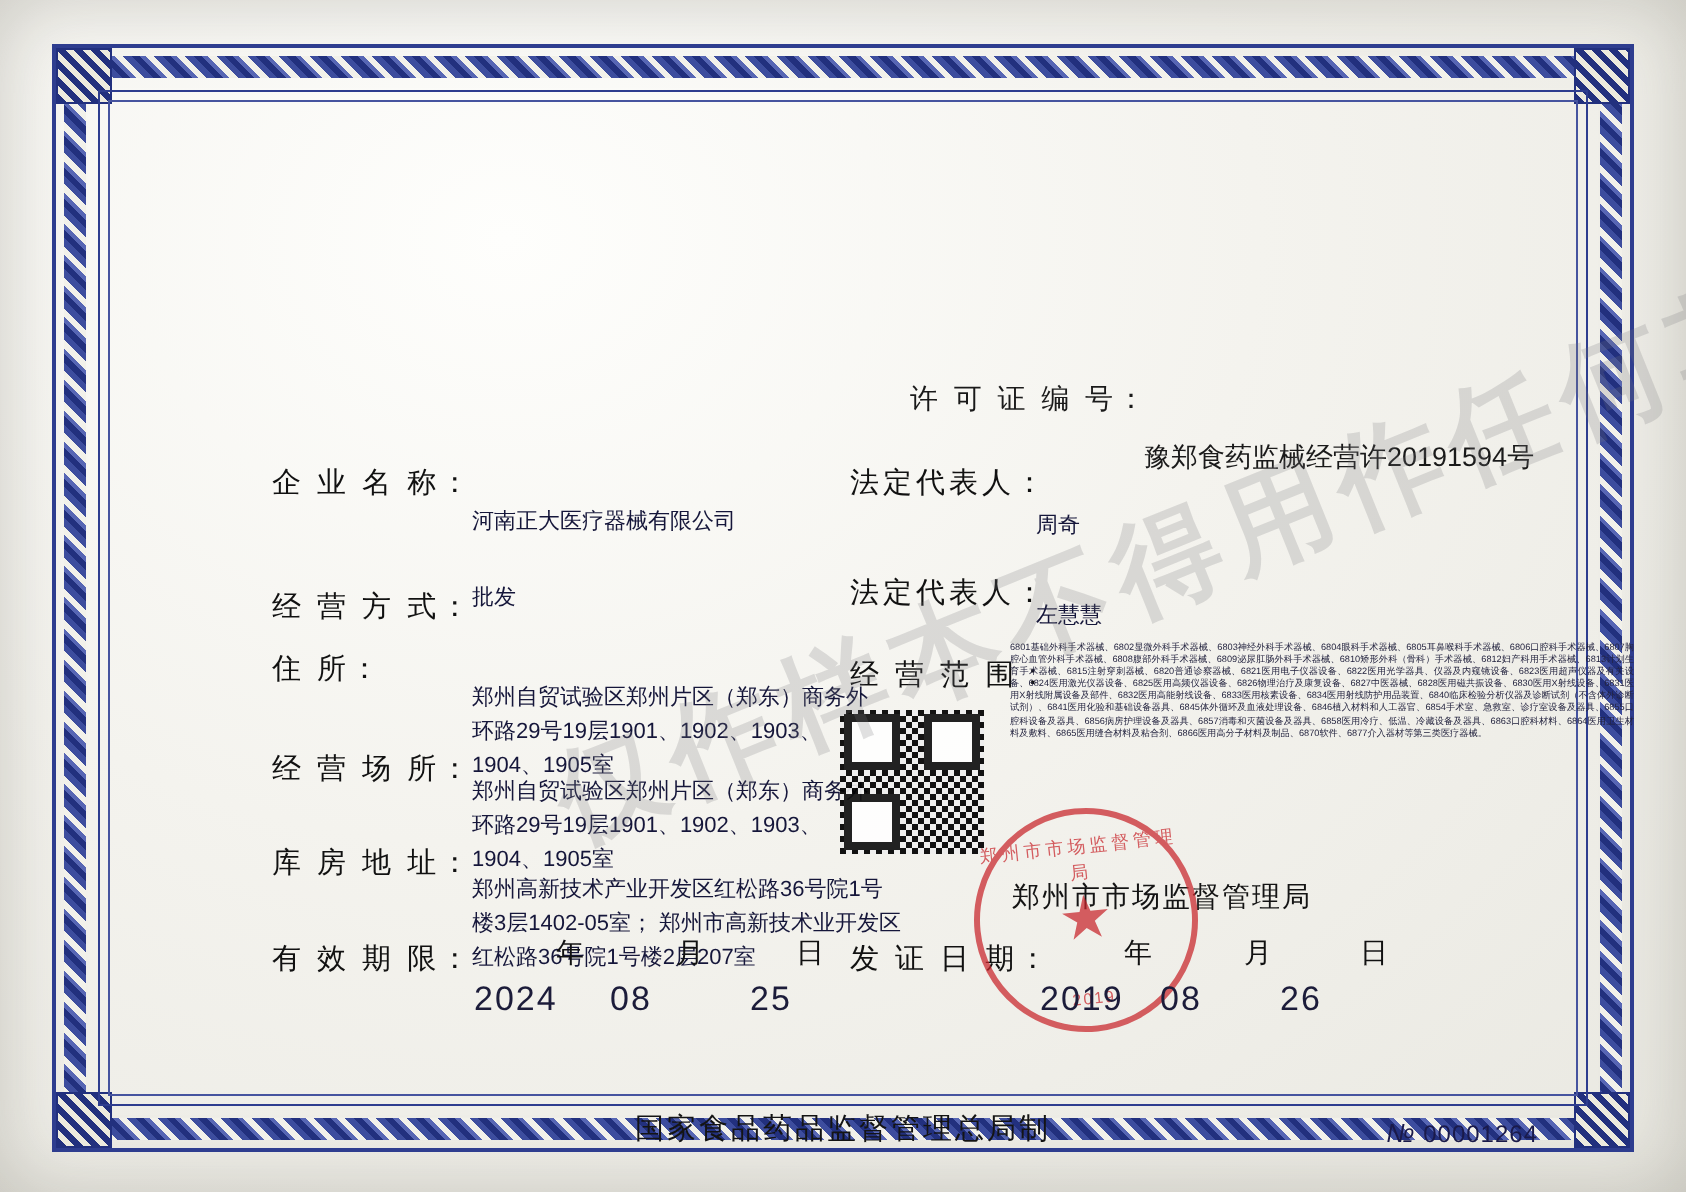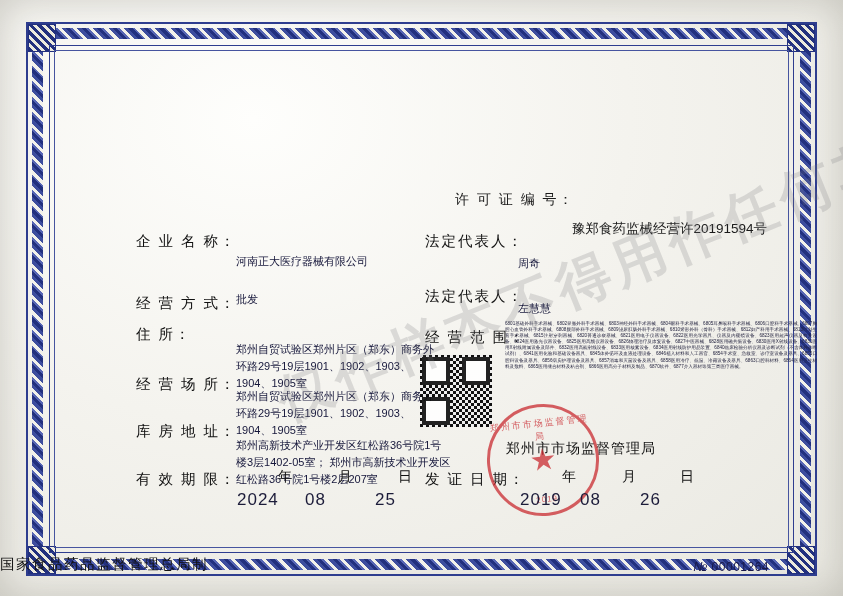--- a/index.html
+++ b/index.html
@@ -129,21 +129,21 @@
   .ch-d2{position:absolute;left:680px;top:468px;font-size:14px}
 
   
   .authority{
     position:absolute;left:506px;top:440px;
     font-size:14px;color:#141414;letter-spacing:1px;
   }
 
   
   .bottom-org{
-    position:absolute;left:0;right:0;bottom:22px;text-align:left;
+    position:absolute;left:0;right:0;bottom:22px;text-align:center;
     font-size:14.5px;color:#141414;letter-spacing:1.5px;
   }
   .serial{
     position:absolute;right:74px;bottom:22px;
     font-size:12px;color:#1a1a4a;letter-spacing:.5px;
   }
   .serial .no{font-style:italic;font-size:13px}
 
   
   .qr{

